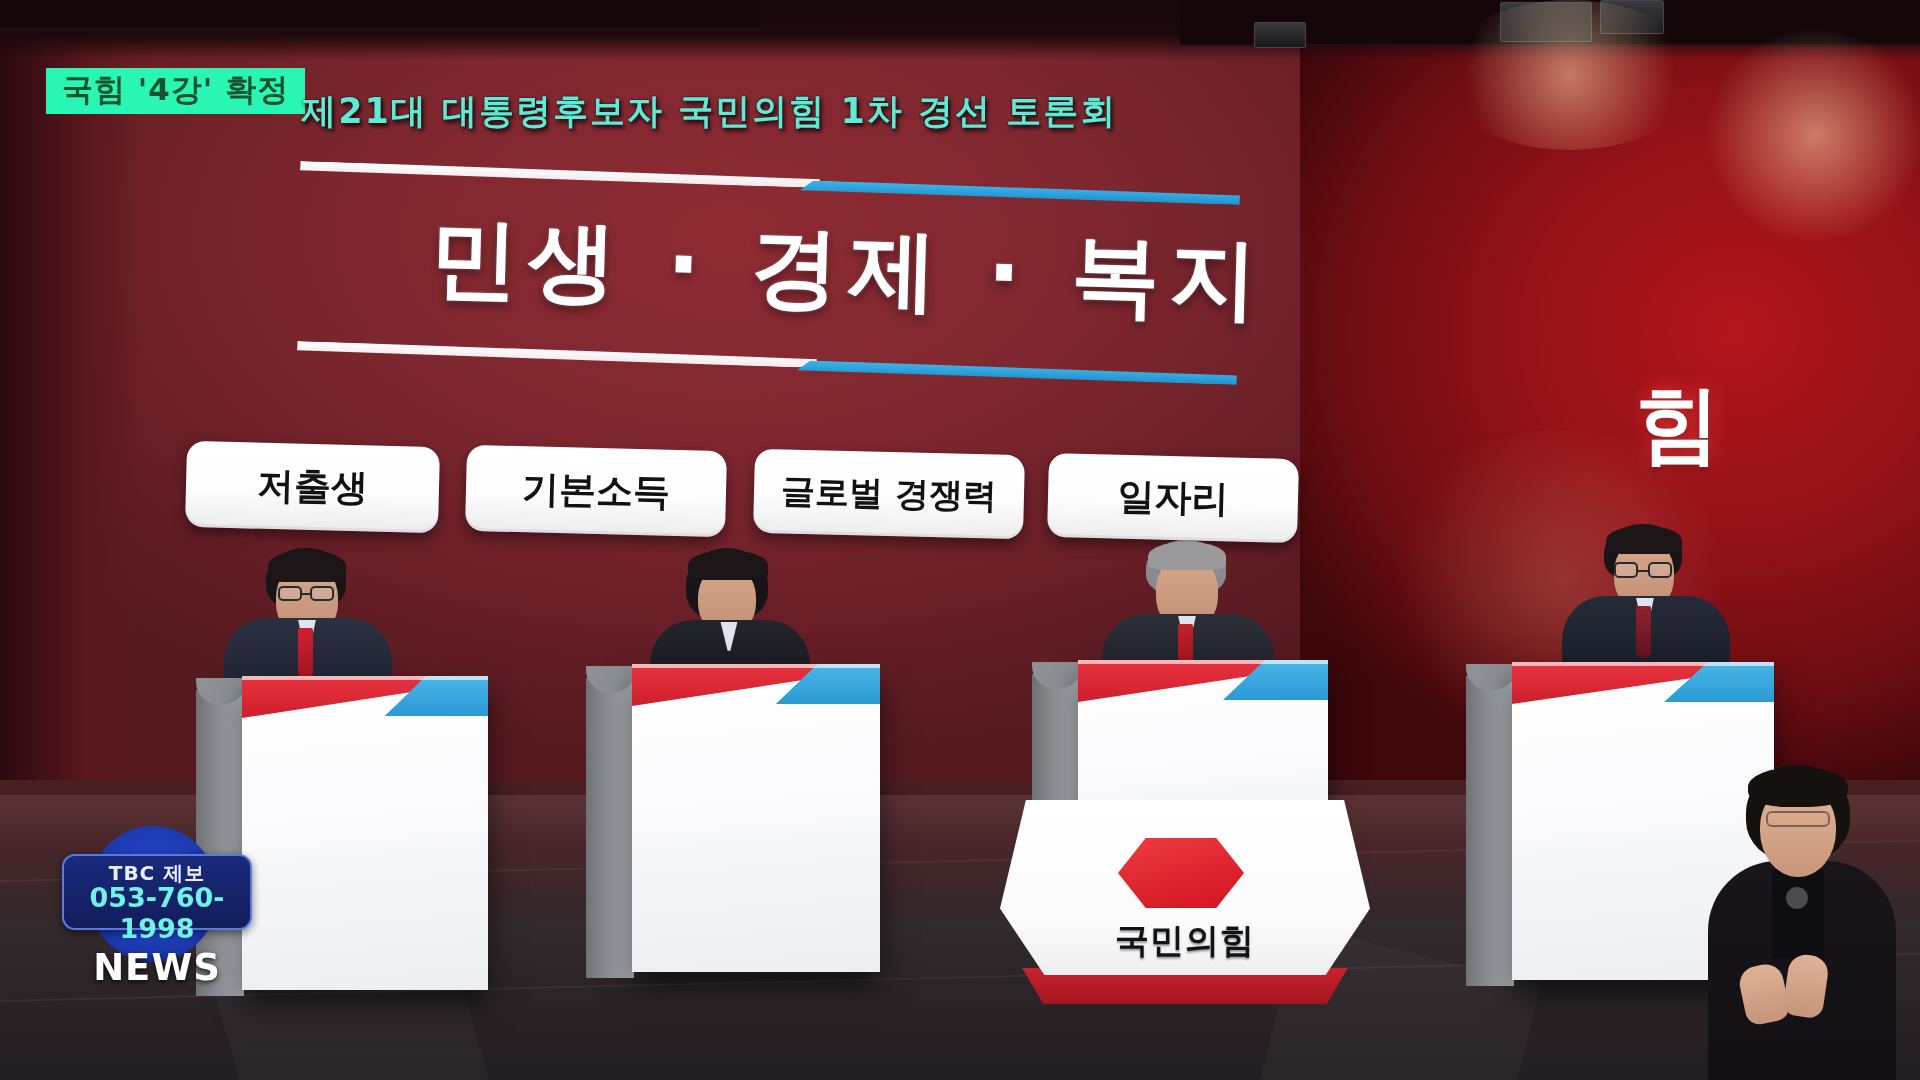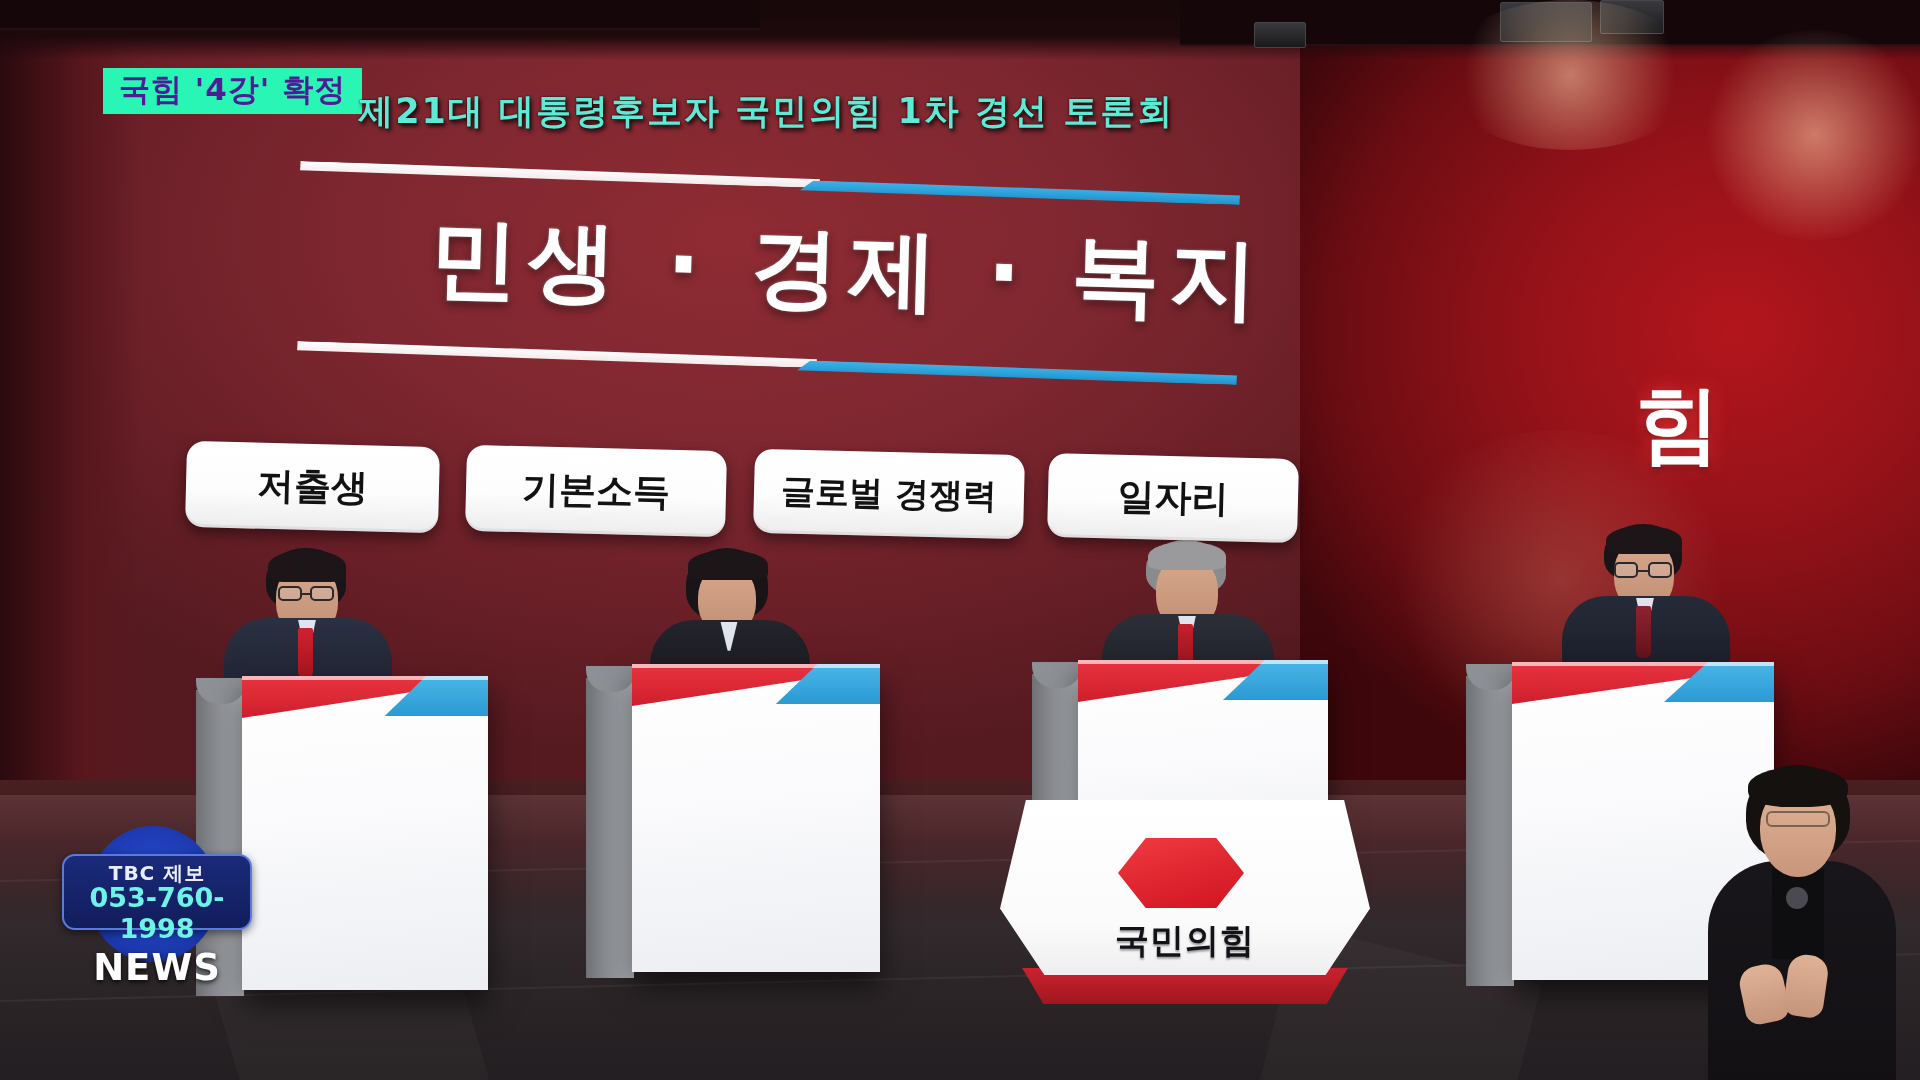--- a/index.html
+++ b/index.html
@@ -53,23 +53,23 @@
   .floor-line {
     position:absolute; background:rgba(255,255,255,.055); transform-origin:left center;
   }
 
   
   .headline-row {
     position:absolute; left:0; top:62px; width:1300px; height:58px;
     display:flex; align-items:center; z-index:40;
   }
   .hl-badge {
-    margin-left:103px; background:#29f5b4;
+    margin-left:46px; background:#29f5b4;
     padding:4px 16px 7px 16px;
-    font-size:31px; font-weight:bold; color:#4c1d95; letter-spacing:1px;
+    font-size:31px; font-weight:bold; color:#14532d; letter-spacing:1px;
     line-height:1.15; white-space:nowrap;
     font-family:"DejaVu Sans","Liberation Sans",sans-serif;
   }
   .hl-main {
     margin-left:-4px;
     font-size:35px; font-weight:bold; color:#5eead4; white-space:nowrap;
     letter-spacing:2px;
     text-shadow:2px 3px 4px rgba(0,0,0,.85), 0 0 2px rgba(0,0,0,.9);
     font-family:"DejaVu Sans","Liberation Sans",sans-serif;
     margin-top:41px;

